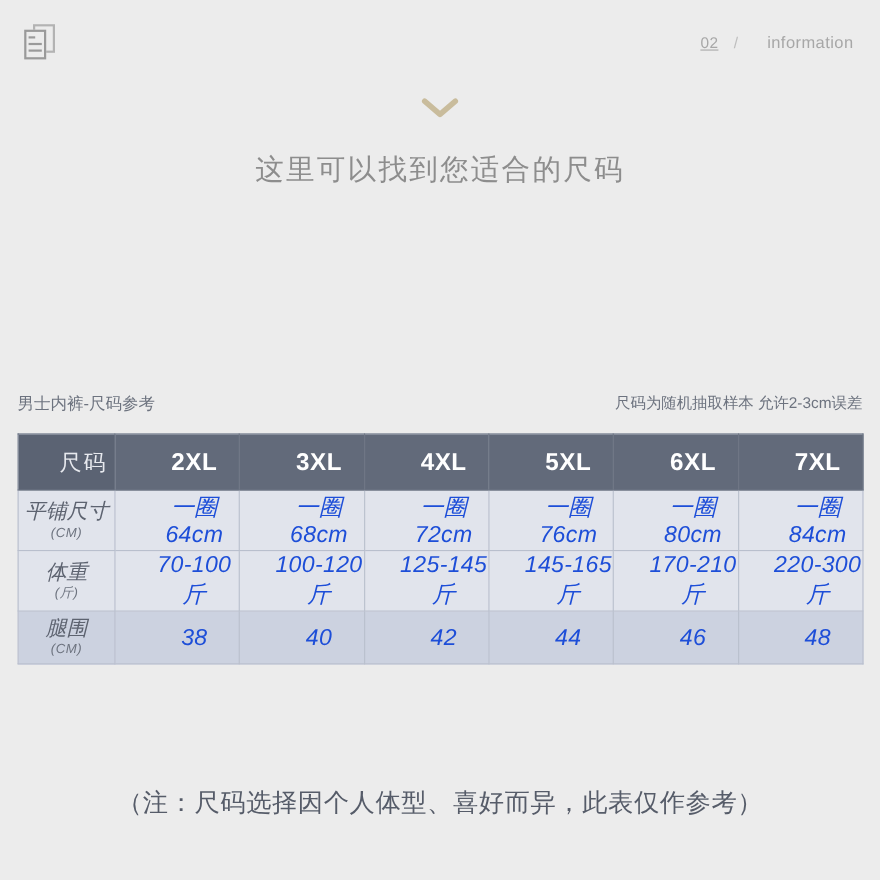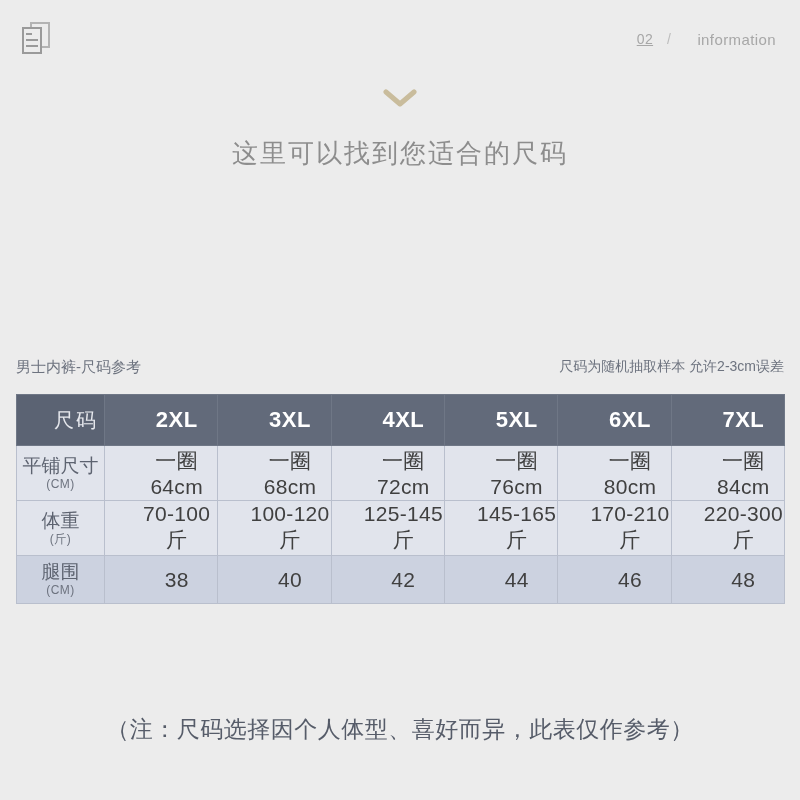--- a/index.html
+++ b/index.html
@@ -158,24 +158,24 @@
     line-height: 1.05;
     padding: 4px 2px;
   }
   .size-table tbody th.rowhead .unit {
     display: block;
     font-size: 12px;
     color: #6d737f;
     margin-top: 2px;
     letter-spacing: 0.5px;
   }
-  .size-table tbody tr { height: 48px; }
+  .size-table tbody tr { height: 48px; font-style: italic; }
   .size-table tbody td {
     font-size: 21px;
-    color: #404040;
+    color: #1d4ed8;
     letter-spacing: 0.3px;
   }
   .size-table tbody tr.odd  { background: #e1e4ec; }
   .size-table tbody tr.even { background: #ccd2e0; }
   .size-table tbody tr.odd th.rowhead  { background: #e1e4ec; }
   .size-table tbody tr.even th.rowhead { background: #ccd2e0; }
 
   
   .footnote {
     position: absolute;

